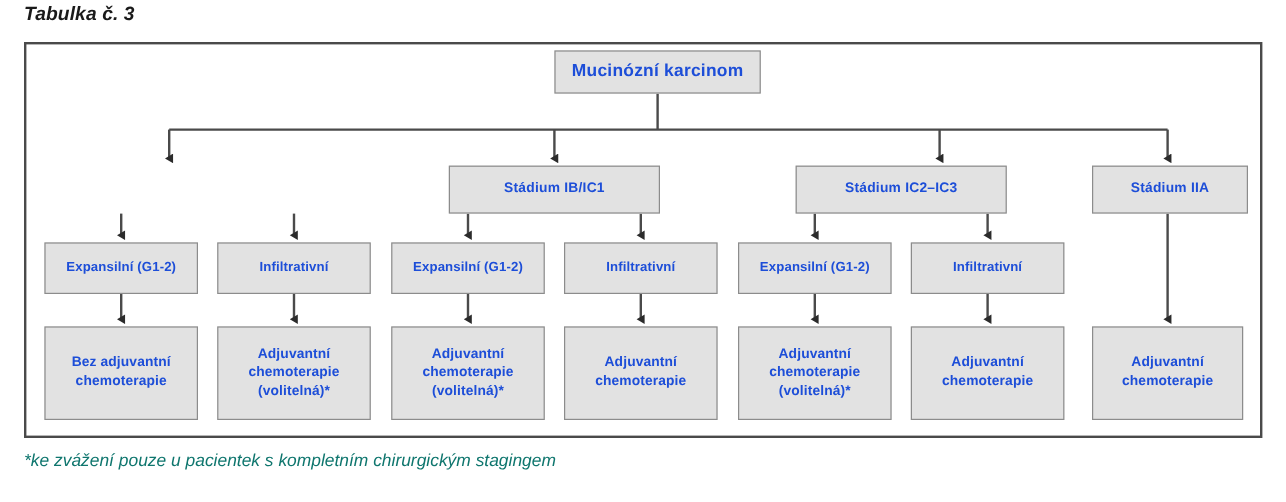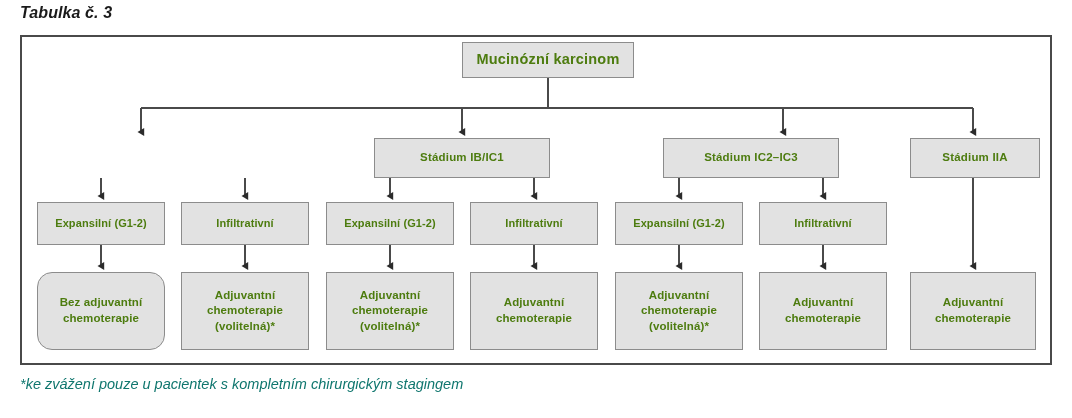--- a/index.html
+++ b/index.html
@@ -59,21 +59,21 @@
   }
   .node {
     position: absolute;
     box-sizing: border-box;
     background: #e2e2e2;
     border: 1px solid #8c8c8c;
     display: flex;
     align-items: center;
     justify-content: center;
     text-align: center;
-    color: #4d7c0f;
+    color: #1d4ed8;
     line-height: 1.35;
     padding: 2px 4px;
   }
   .node.root-node {
     font-size: 14.5px;
     font-weight: bold;
     letter-spacing: 0.2px;
   }
   .node.stage-node {
     font-size: 11.5px;
@@ -167,21 +167,21 @@
   <div class="node subtype-node" style="left:470px; top:202px; width:128px; height:43px;">
     <span>Infiltrativní</span>
   </div>
   <div class="node subtype-node" style="left:615px; top:202px; width:128px; height:43px;">
     <span>Expansilní (G1-2)</span>
   </div>
   <div class="node subtype-node" style="left:759px; top:202px; width:128px; height:43px;">
     <span>Infiltrativní</span>
   </div>
 
-  <div class="node treatment-node" style="left:37px; top:272px; width:128px; height:78px;border-radius:15px;">
+  <div class="node treatment-node" style="left:37px; top:272px; width:128px; height:78px;">
     <span>Bez adjuvantní
 chemoterapie</span>
   </div>
   <div class="node treatment-node" style="left:181px; top:272px; width:128px; height:78px;">
     <span>Adjuvantní
 chemoterapie
 (volitelná)*</span>
   </div>
   <div class="node treatment-node" style="left:326px; top:272px; width:128px; height:78px;">
     <span>Adjuvantní

